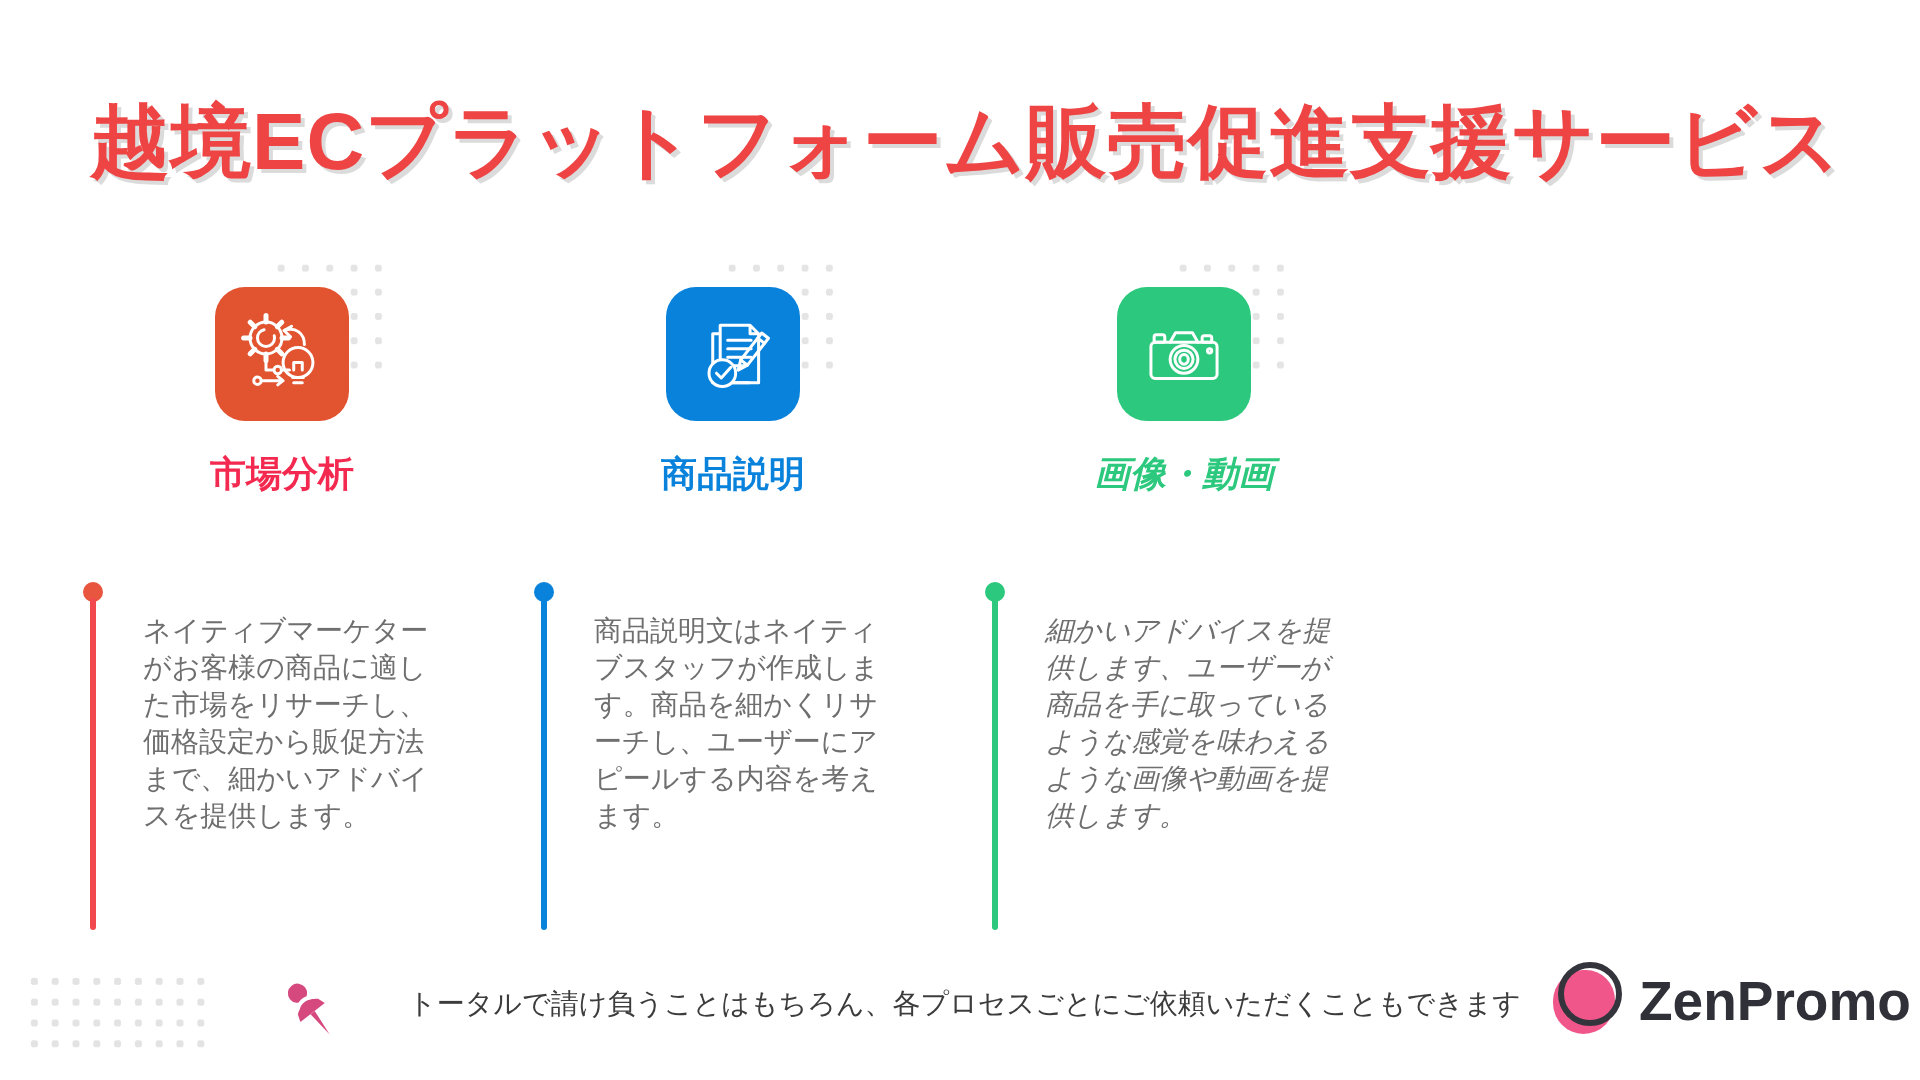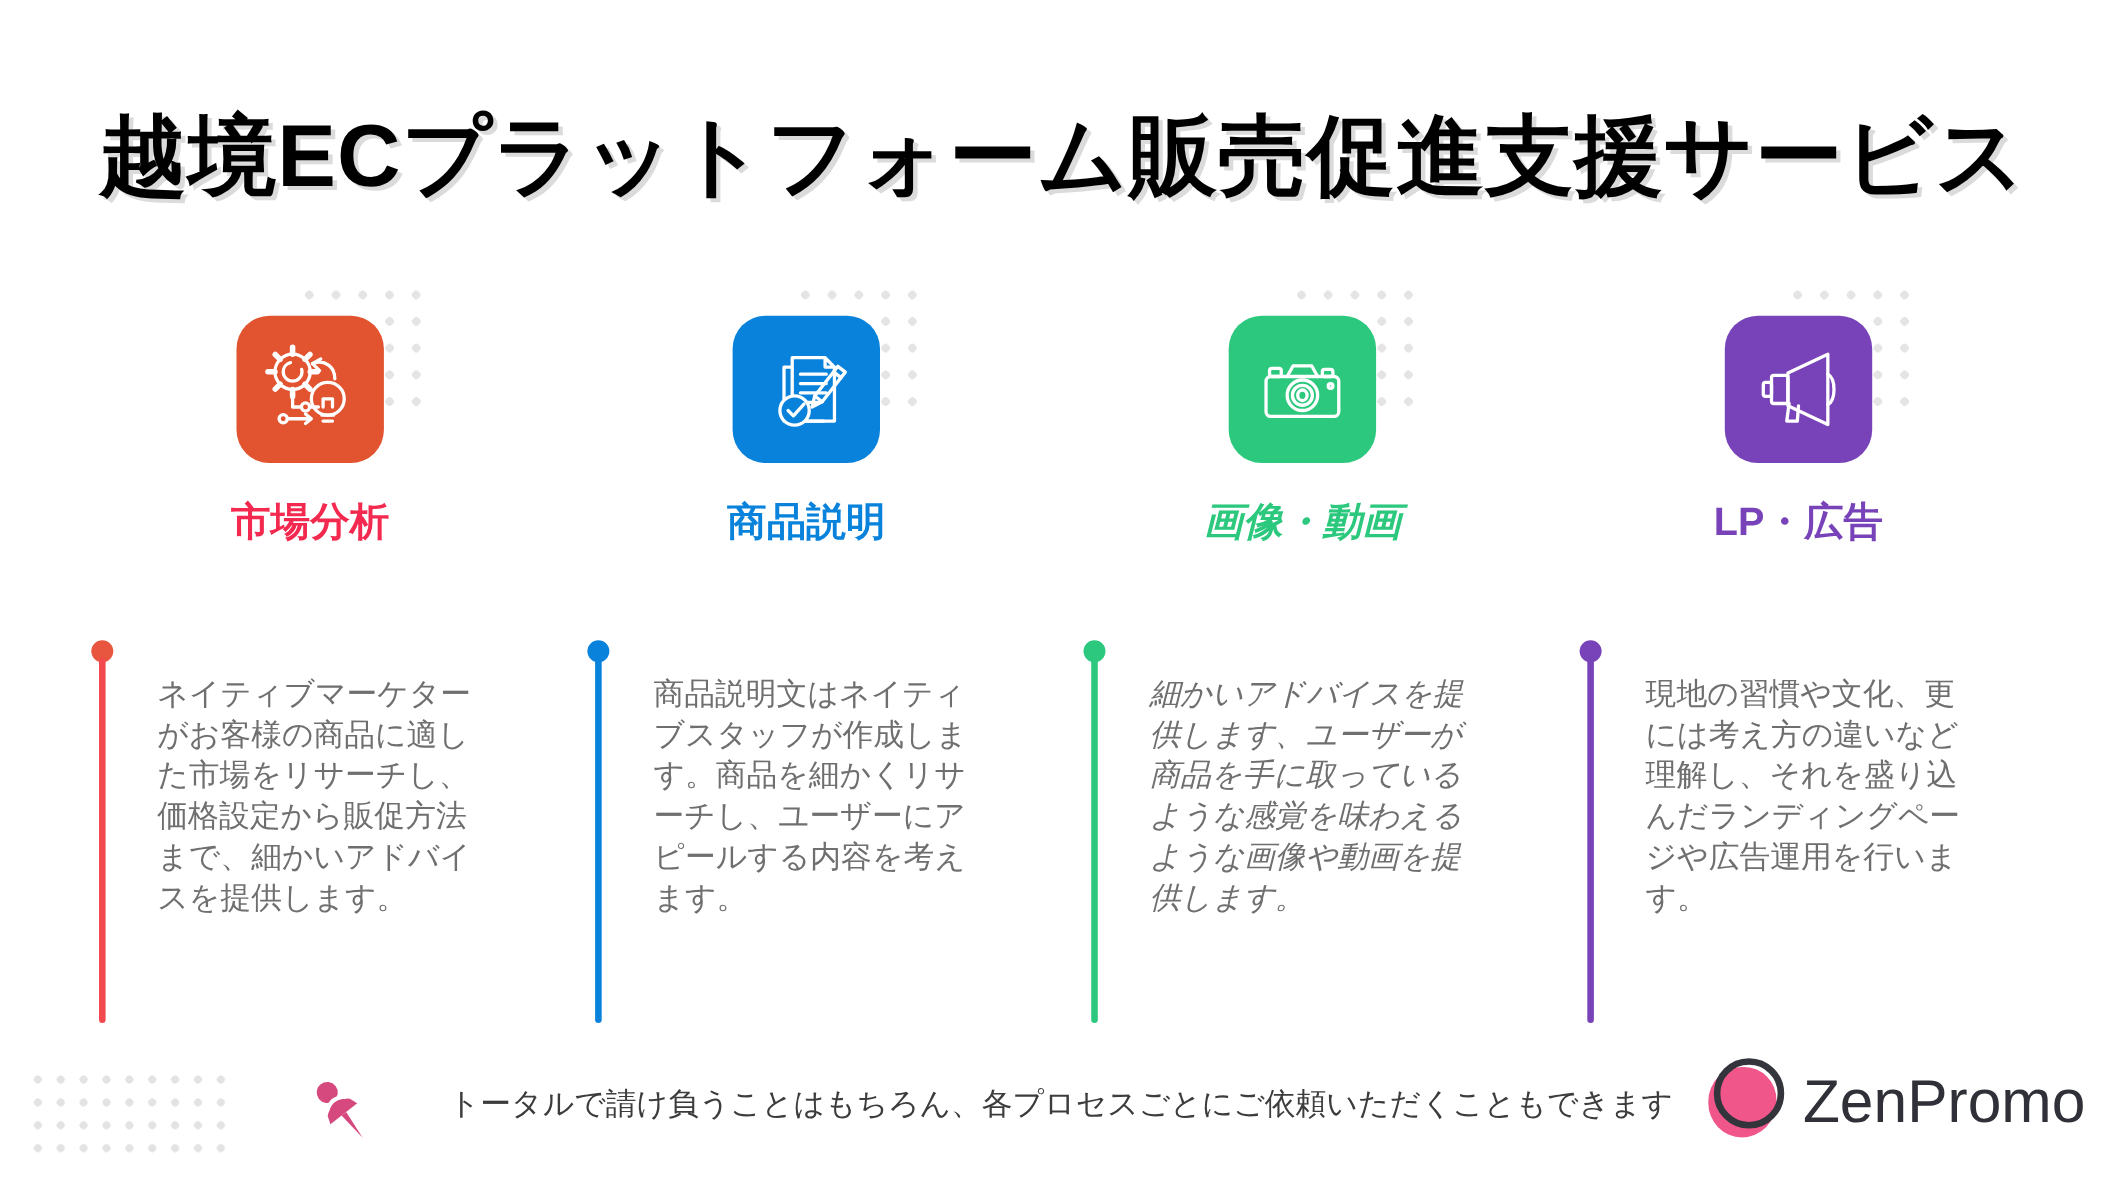--- a/index.html
+++ b/index.html
@@ -7,21 +7,21 @@
   .page {
     position:relative; width:1920px; height:1080px; overflow:hidden;
     background:#ffffff;
     font-family:"Liberation Sans","DejaVu Sans",sans-serif;
   }
   
   .main-title {
     position:absolute; left:12px; right:0; top:92px;
     text-align:center;
     font-size:80px; line-height:100px; font-weight:700;
-    color:#000000; letter-spacing:1px;
+    color:#ef4444; letter-spacing:1px;
     text-shadow:4px 4px 0 #DBDBDB;
     white-space:nowrap;
   }
   
   .col { position:absolute; top:0; height:100%; width:398px; }
   .col-0 { left:83px; }  .col-1 { left:534px; }
   .col-2 { left:985px;font-style:italic; } .col-3 { left:1436px; }
 
   .icon-card {
     position:absolute; left:132px; top:287px;
@@ -81,21 +81,21 @@
   .brand-blob {
     position:absolute; left:0; top:10px; width:62px; height:64px;
     background:var(--brand-pink); border-radius:50% 48% 52% 50%;
   }
   .brand-ring {
     position:absolute; left:5px; top:2px; width:64px; height:64px;
     border:6px solid var(--brand-ring); border-radius:50%; background:transparent;
   }
   .brand-text {
     position:absolute; left:86px; top:12px;
-    font-size:55px; line-height:58px; font-weight:400; color:#2F3038;
+    font-size:55px; line-height:58px; font-weight:700; color:#2F3038;
     letter-spacing:0px;
   }
 </style>
 </head>
 <body>
 
 <div class="page">
 
   <h1 class="main-title">越境ECプラットフォーム販売促進支援サービス</h1>
 
@@ -171,37 +171,20 @@
         <ellipse class="stroke" cx="45" cy="50" rx="4" ry="4.5"></ellipse>
         <circle class="stroke" cx="69" cy="42" r="2"></circle>
       </svg>
     </div>
     <div class="col-title">画像・動画</div>
     <div class="tl-dot"></div>
     <div class="tl-line"></div>
     <div class="col-desc">細かいアドバイスを提供します、ユーザーが商品を手に取っているような感覚を味わえるような画像や動画を提供します。</div>
   </div>
 
-  <div class="col col-3" style="--card: #7843B8; --accent: #7843B8; --dot: #7843B8; --line: #7843B8;">
-    <div class="decor-a"></div>
-    <div class="decor-b"></div>
-    <div class="icon-card">
-      <svg viewBox="0 0 90 90">
-        <rect class="stroke" x="15" y="39" width="7" height="12" rx="2"></rect>
-        <rect class="stroke" x="22" y="33" width="14" height="24" rx="2"></rect>
-        <path class="stroke" d="M36 31 L70 15 V75 L36 59 Z"></path>
-        <path class="stroke" d="M70 32 C77 36 77 54 70 58"></path>
-        <path class="stroke" d="M37 57 l-2 15 h9 l1 -13"></path>
-      </svg>
-    </div>
-    <div class="col-title">LP・広告</div>
-    <div class="tl-dot"></div>
-    <div class="tl-line"></div>
-    <div class="col-desc">現地の習慣や文化、更には考え方の違いなど理解し、それを盛り込んだランディングページや広告運用を行います。</div>
-  </div>
 
   <div class="bottom-dots"></div>
 
   <svg class="pin-icon" viewBox="0 0 60 70">
     <g transform="rotate(-38 30 30)">
       <circle cx="30" cy="14" r="9" fill="#D6497F"></circle>
       <path d="M18 30 Q30 19 42 30 L44.5 37 H15.5 Z" fill="#D6497F"></path>
       <path d="M20.5 26.5 Q30 18 39.5 26.5" stroke="#ffffff" stroke-width="3" fill="none" stroke-linecap="round"></path>
       <path d="M27.5 37 L30 63 L32.5 37 Z" fill="#D6497F"></path>
     </g>

